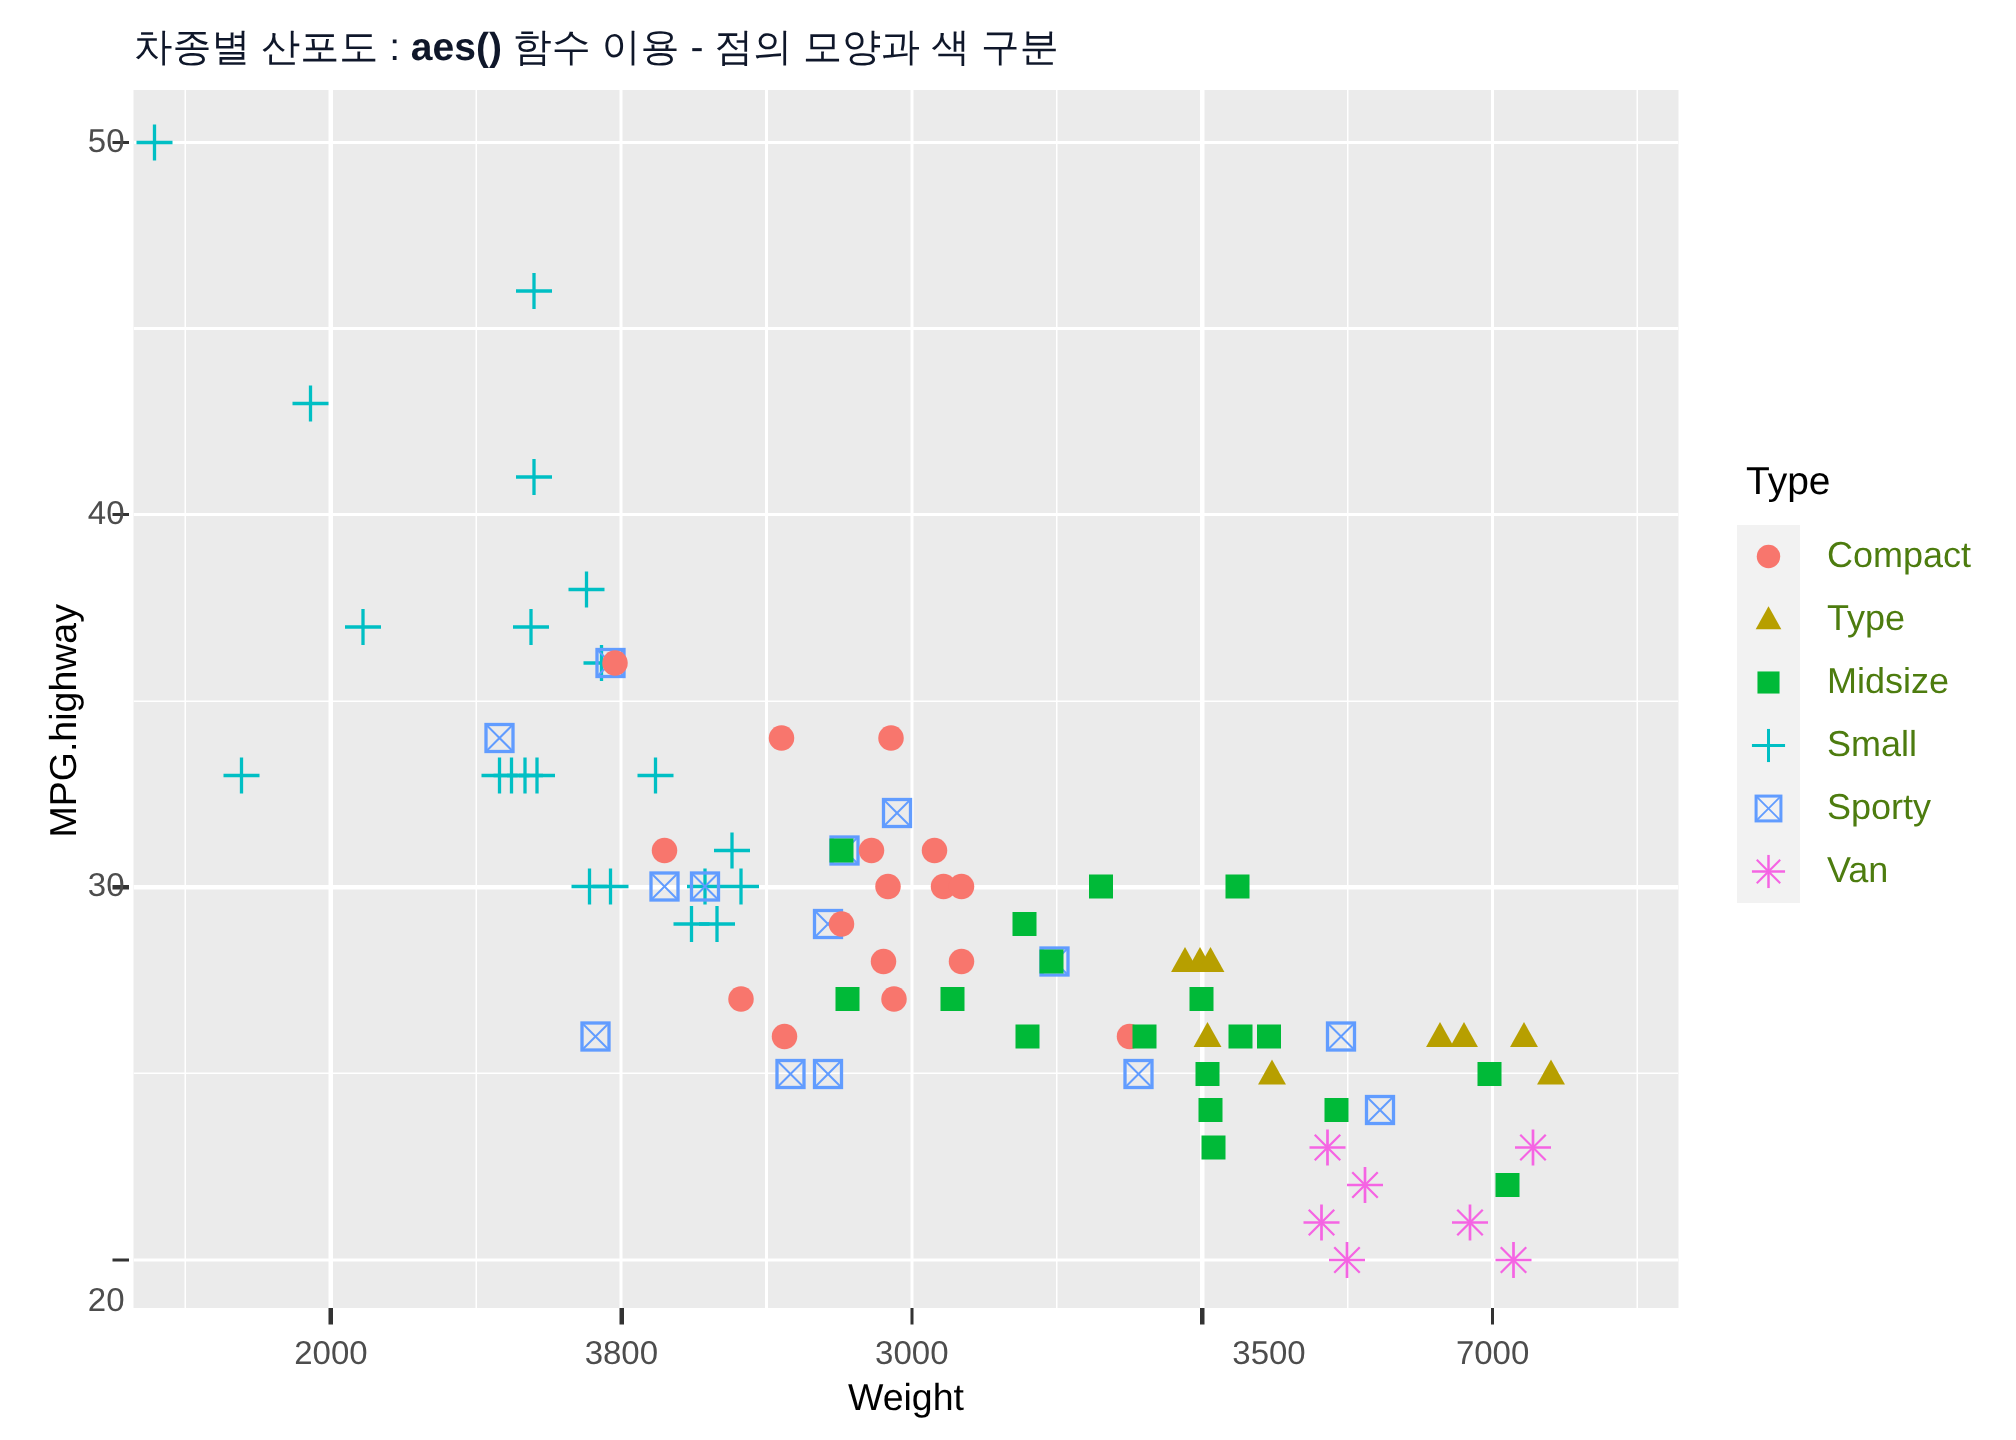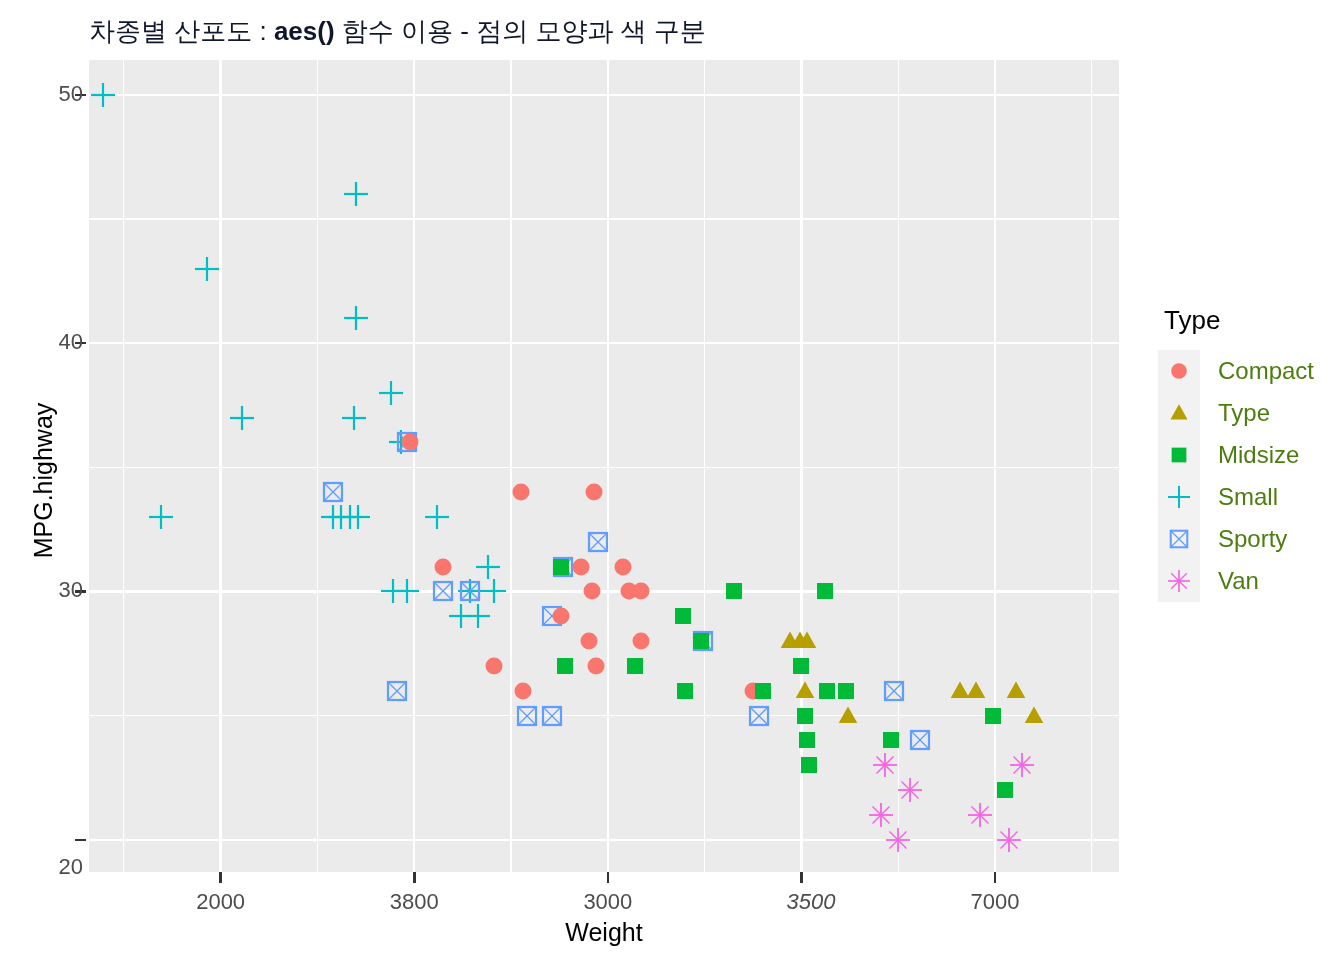--- a/index.html
+++ b/index.html
@@ -693,21 +693,21 @@
       <div class="tick-label-y" style="top: 80.7645px;">50</div>
     </div>
   <div id="x-ticks">
       <div class="tick-mark-x" style="left: 219.454px;"></div>
       <div class="tick-label-x" style="left: 220.654px;">2000</div>
       <div class="tick-mark-x" style="left: 413.063px;"></div>
       <div class="tick-label-x" style="left: 414.263px;">3800</div>
       <div class="tick-mark-x" style="left: 606.672px;"></div>
       <div class="tick-label-x" style="left: 607.872px;">3000</div>
       <div class="tick-mark-x" style="left: 800.281px;"></div>
-      <div class="tick-label-x" style="left: 811px; font-style: italic;">3500</div>
+      <div class="tick-label-x" style="left: 846px;">3500</div>
       <div class="tick-mark-x" style="left: 993.89px;"></div>
       <div class="tick-label-x" style="left: 995.09px;">7000</div>
     </div>
 
   <div id="xlab">Weight</div>
   <div id="ylab">MPG.highway</div>
 
   <div id="legend">
     <div id="legend-title">Type</div>
     <div id="legend-keys">

